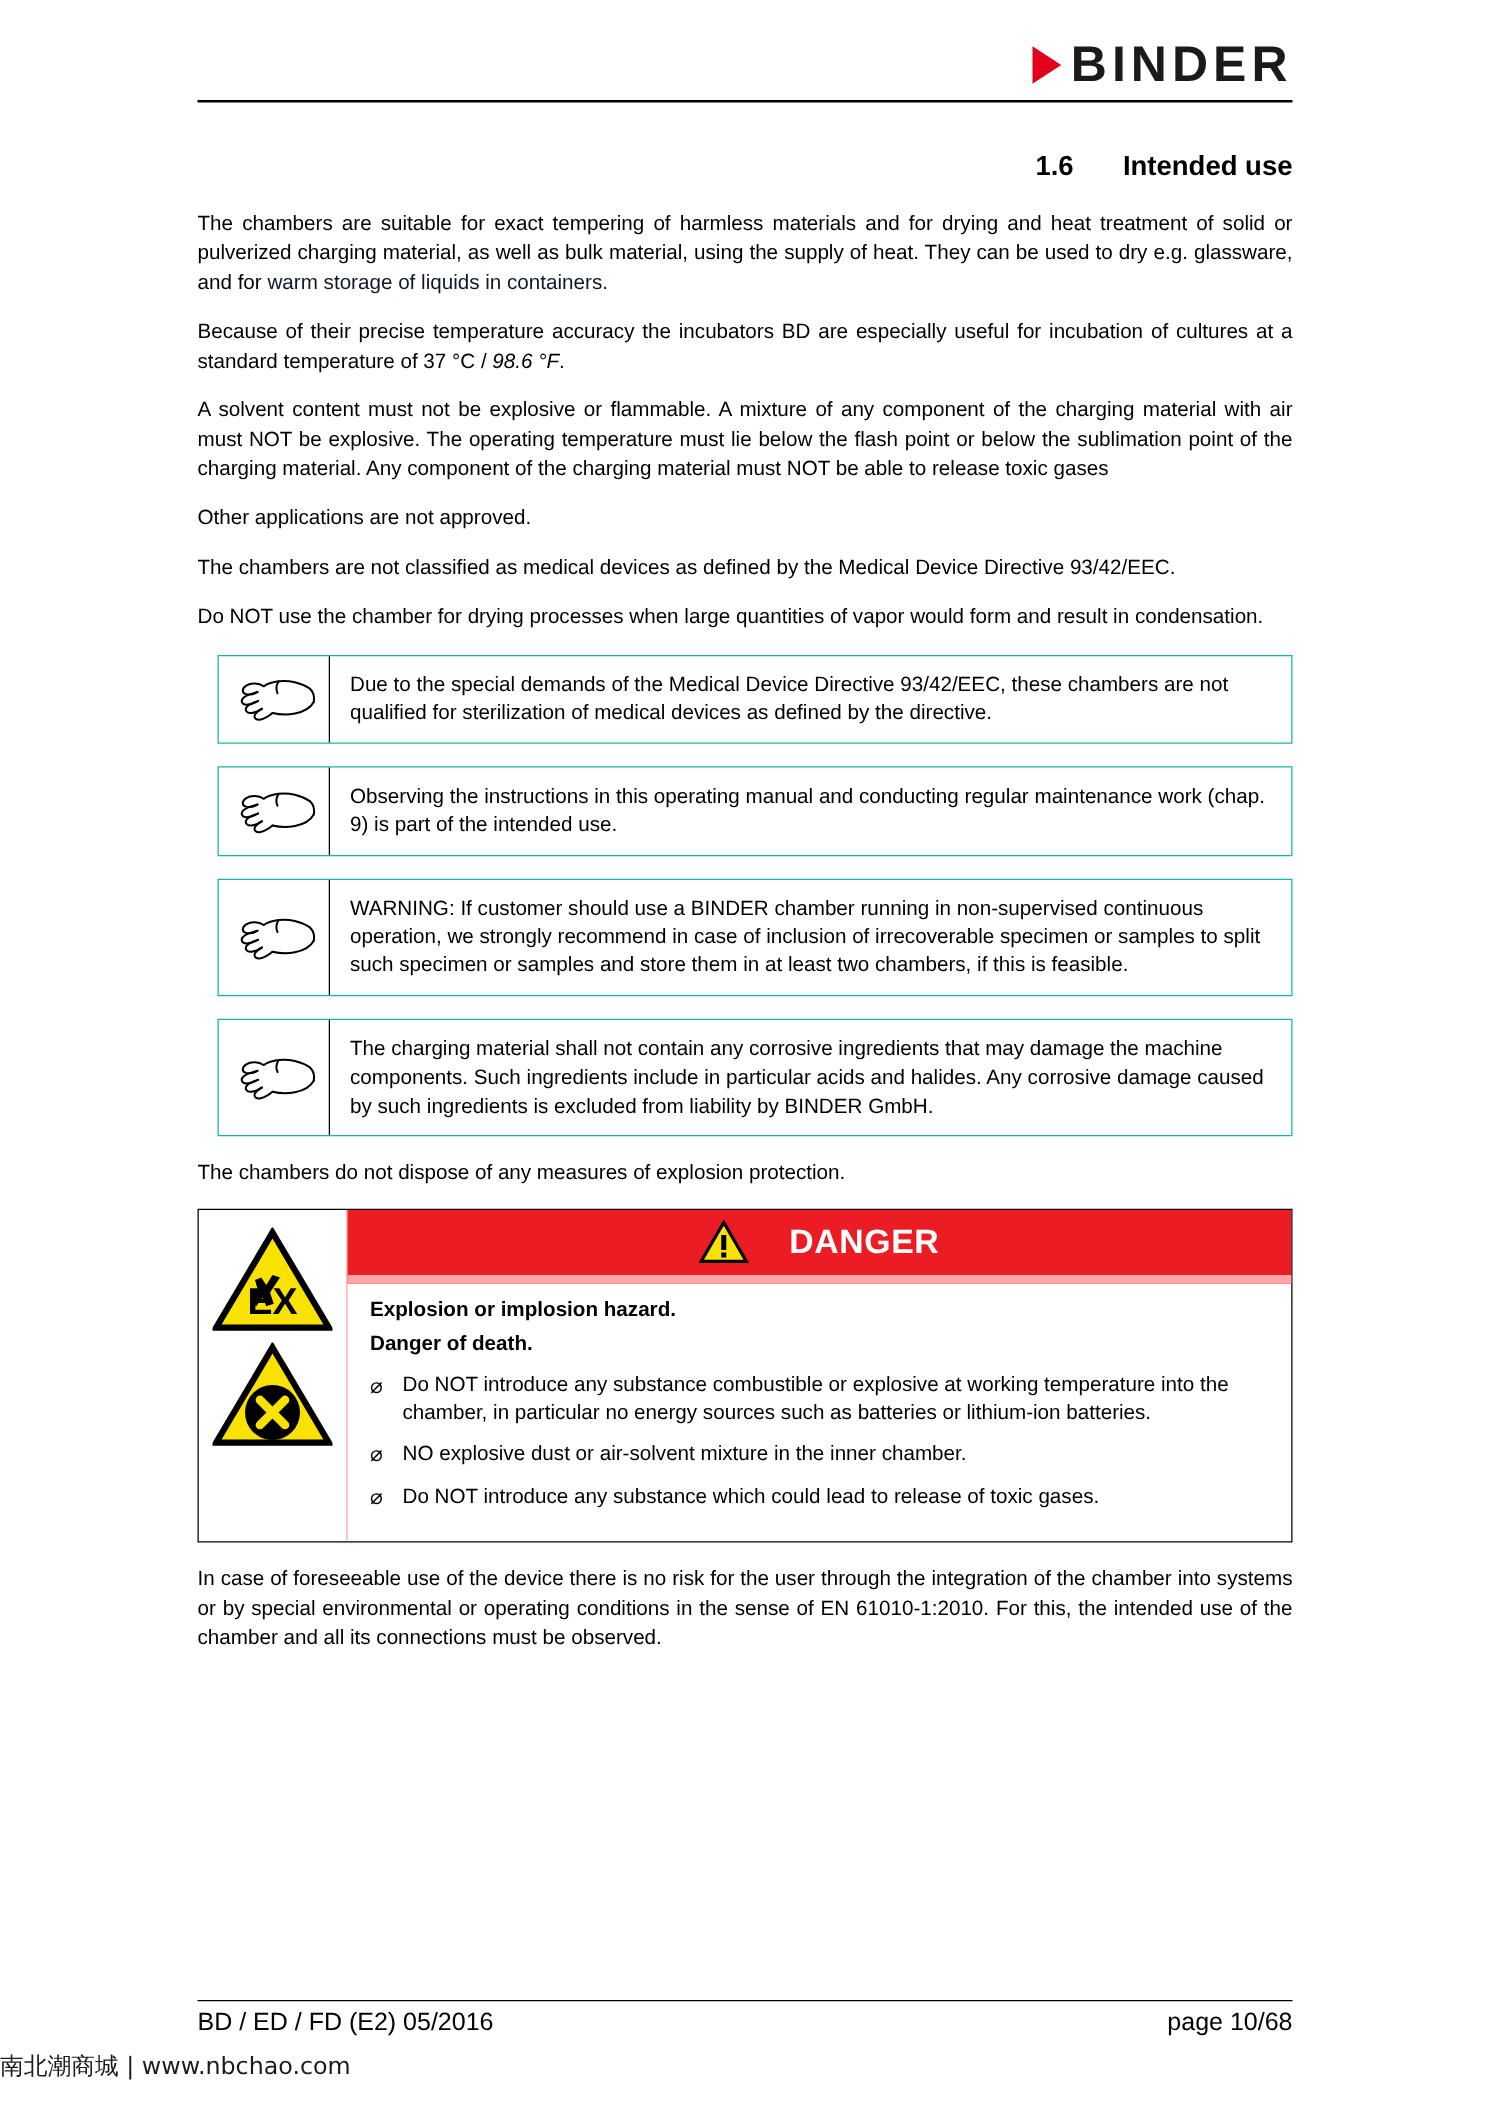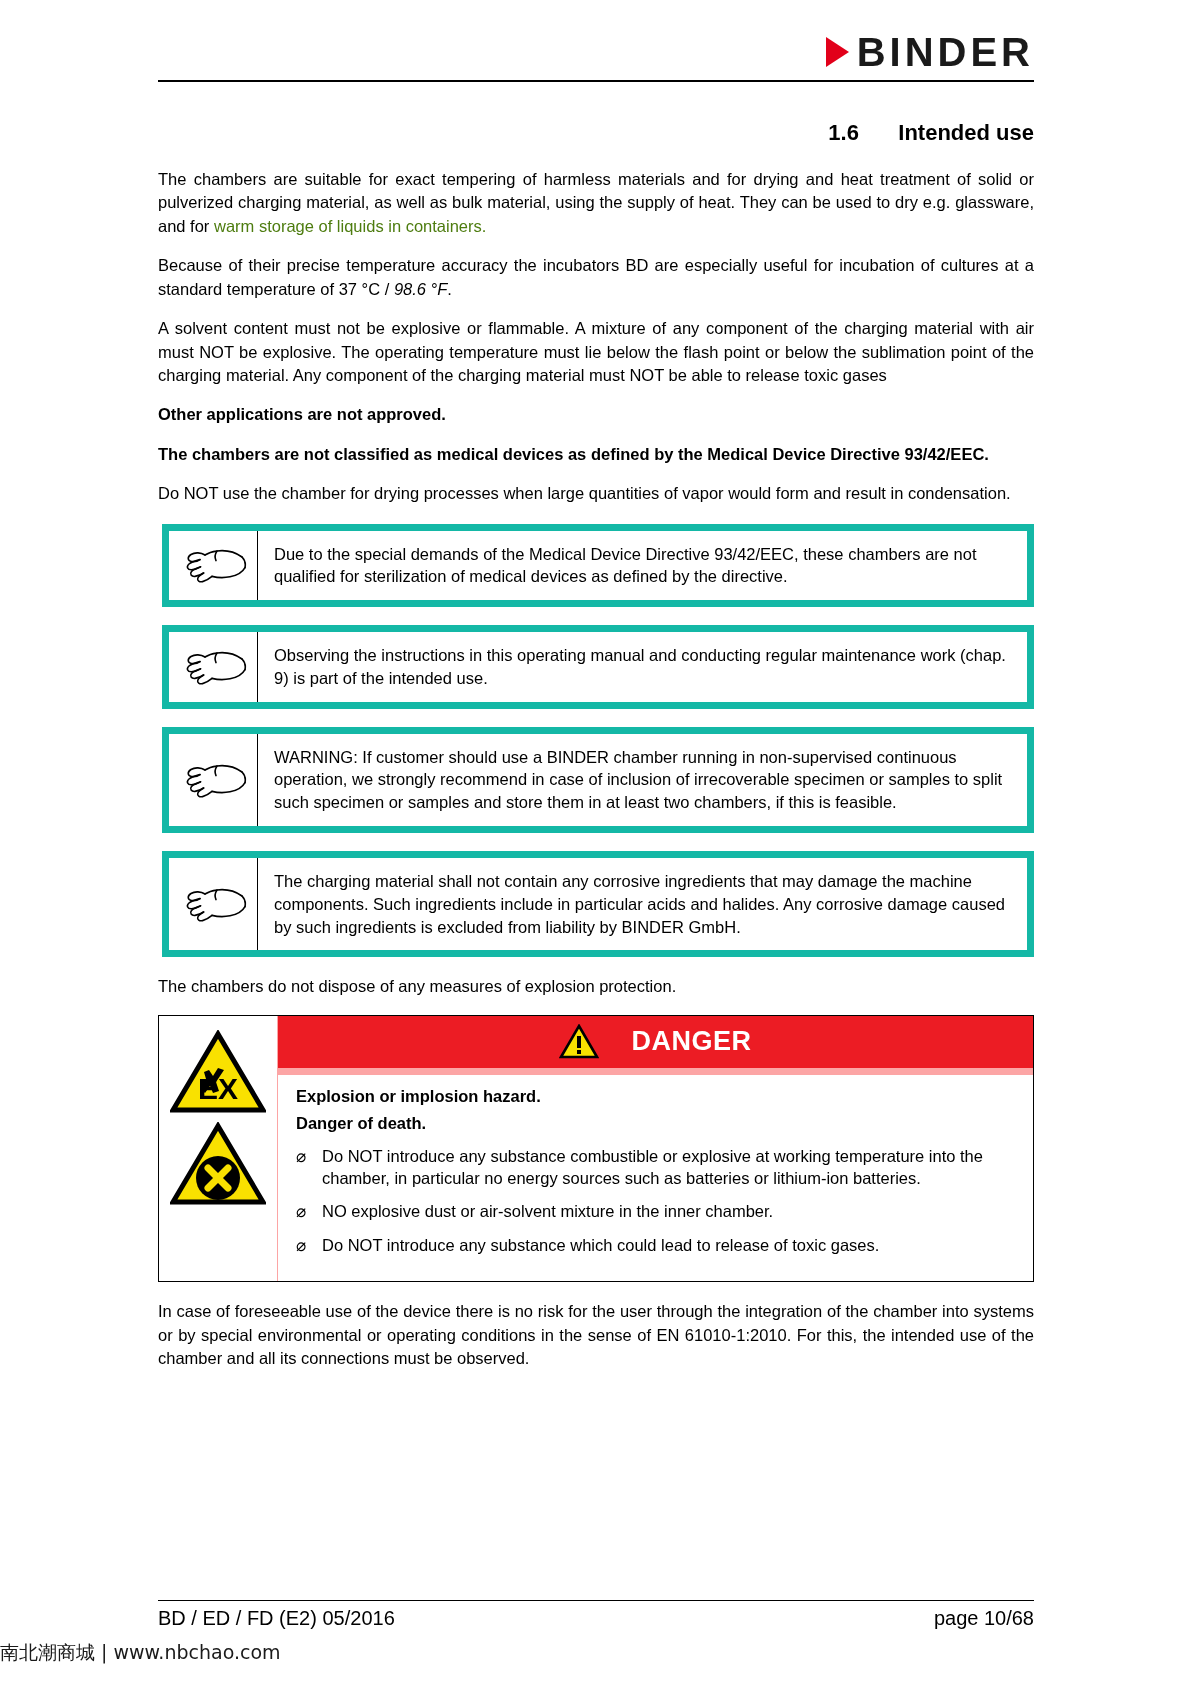--- a/index.html
+++ b/index.html
@@ -76,29 +76,29 @@
   }
   h1.section .num { width: 70px; flex: 0 0 70px; }
   p.body {
     font-size: 16.5px;
     line-height: 1.42;
     margin: 0 0 16px 0;
     text-align: justify;
   }
   p.body.last { margin-bottom: 18px; }
   p.bold {
-    font-weight: bold;
-  }
-  .greytext { color: #4d7c0f; }
+    font-weight: normal;
+  }
+  .greytext { color: #0f172a; }
   .ital { font-style: italic; }
   
   .notebox {
-    border: 7px solid #14b8a6;
-    display: flex;
-    margin: 0 0 18px 4px;
+    border: 1px solid #14b8a6;
+    display: flex;
+    margin: 0 0 18px 16px;
     box-sizing: border-box;
     justify-content: center;
   }
   .notebox .icon-cell {
     width: 88px;
     flex: 0 0 88px;
     border-right: 1px solid #000;
     display: flex;
     align-items: center;
     justify-content: center;

